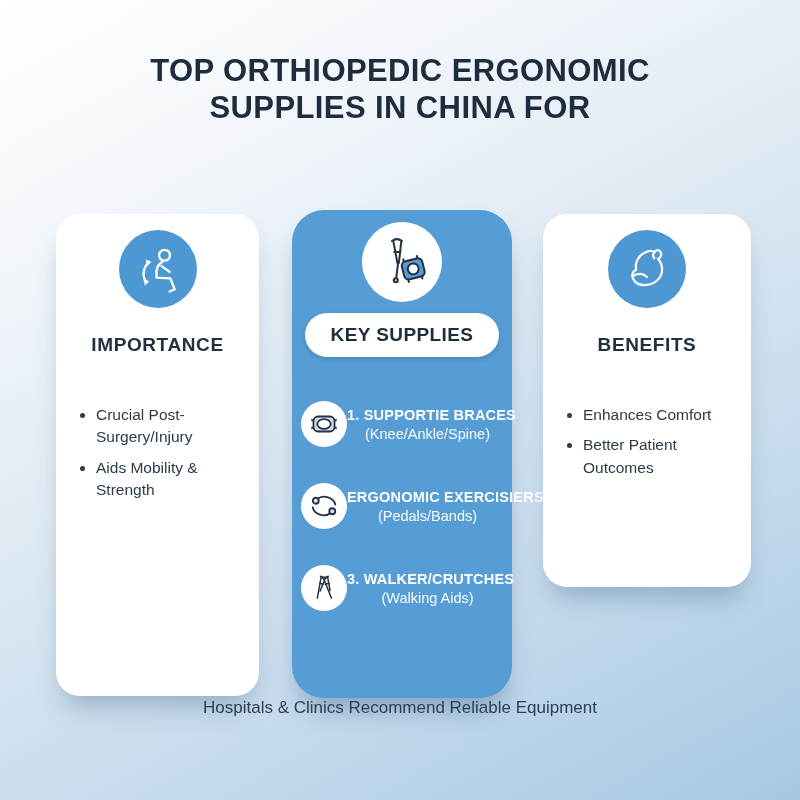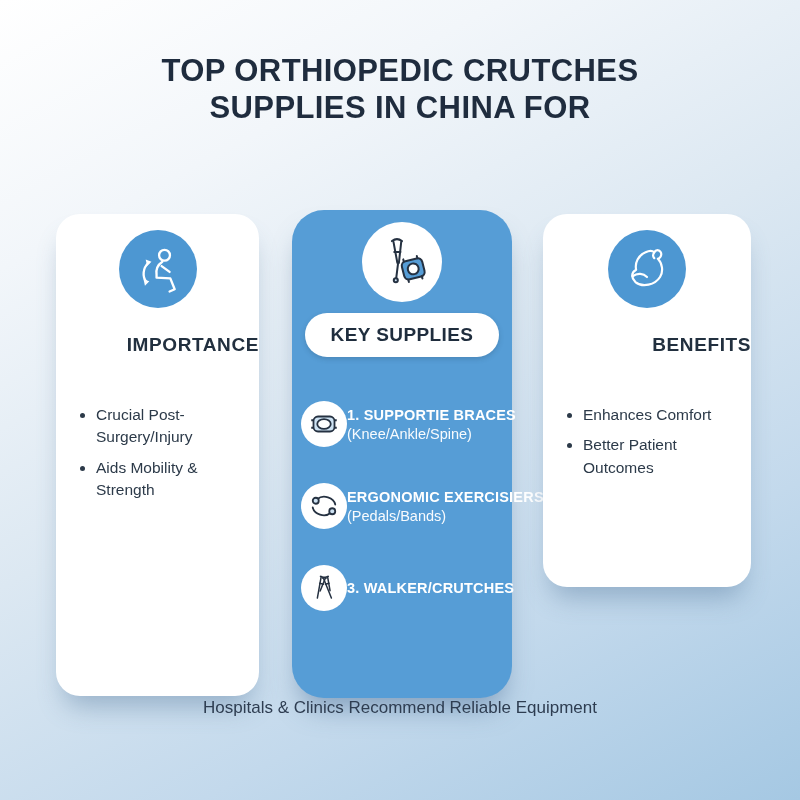--- a/index.html
+++ b/index.html
@@ -28,21 +28,21 @@
   .card-mid{
     left:292px;top:210px;width:220px;height:488px;
     background:#569dd6;border-radius:32px;
     box-shadow:0 18px 26px -8px rgba(70,105,145,0.5);
   }
   .icon-badge{
     width:78px;height:78px;border-radius:50%;background:#4d97d2;
     margin:16px auto 0;display:flex;align-items:center;justify-content:center;
   }
   .card-heading{
-    margin-top:26px;text-align:right;font-weight:bold;
+    margin-top:26px;text-align:center;font-weight:bold;
     font-size:19px;letter-spacing:0.6px;color:#22303f;
   }
   ul.bullets{
     margin:48px 0 0;list-style:disc outside;
     font-size:15.5px;color:#2c3a49;line-height:1.45;
   }
   ul.bullets li{margin-bottom:8px;}
   
   .mid-circle{
     width:80px;height:80px;border-radius:50%;background:#ffffff;
@@ -54,37 +54,37 @@
     text-align:center;font-weight:bold;font-size:19px;
     letter-spacing:0.4px;color:#1f2d3d;
     box-shadow:0 2px 5px rgba(40,70,100,0.25);
   }
   .supply-list{margin-top:44px;display:flex;flex-direction:column;gap:36px;}
   .supply-item{display:flex;align-items:center;padding:0 4px 0 9px;}
   .supply-icon{
     width:46px;height:46px;border-radius:50%;background:#ffffff;flex:none;
     display:flex;align-items:center;justify-content:center;
   }
-  .supply-text{flex:1;color:#ffffff;min-width:0;}
+  .supply-text{flex:1;text-align:center;color:#ffffff;min-width:0;}
   .supply-title{font-weight:bold;font-size:14.5px;letter-spacing:0.2px;white-space:nowrap;}
   .supply-sub{font-size:14.5px;margin-top:3px;color:rgba(255,255,255,0.96);}
   
   .footer{
     position:absolute;left:0;right:0;top:698px;text-align:center;
     font-size:17px;color:#2e3d51;
   }
   svg{display:block;}
 </style>
 </head>
 <body>
 
 <div class="canvas">
 
   <div class="title">
-    <div>TOP ORTHIOPEDIC CRUTCHES</div>
+    <div>TOP ORTHIOPEDIC ERGONOMIC</div>
     <div>SUPPLIES IN CHINA FOR</div>
   </div>
 
   <div class="card white card-left">
     <div class="icon-badge">
       <svg width="58" height="58" viewBox="0 0 80 80" fill="none" stroke="#ffffff" stroke-width="3.2" stroke-linecap="round" stroke-linejoin="round">
         <circle cx="49" cy="21" r="7.5"></circle>
         <path d="M46 30 C40 34 37 41 38 48 L38 52 L57 53 L63 68 L56 71"></path>
         <path d="M45 36 L56 44"></path>
         <path d="M27 31 C19 39 18 50 24 58"></path>
@@ -162,20 +162,21 @@
             <g transform="rotate(-16 30 24)">
               <path d="M26 9 h8"></path>
                 <path d="M27 9 L29 28 L30 38"></path>
                 <path d="M33 9 L31 28"></path>
                 <path d="M27.5 18 h5"></path>
             </g>
           </svg>
         </div>
         <div class="supply-text">
           <div class="supply-title">3. WALKER/CRUTCHES</div>
+          <div class="supply-sub">(Walking Aids)</div>
         </div>
       </div>
 
     </div>
   </div>
 
   <div class="card white card-right">
     <div class="icon-badge">
       <svg width="58" height="58" viewBox="0 0 80 80" fill="none" stroke="#ffffff" stroke-width="3" stroke-linecap="round" stroke-linejoin="round">
         <path d="M24 58 C18 52 18 45 25 41 C23 31 28 21 38 17 C42 15 47 14 50 17 C52 13 57 13 59 17 C61 21 58 25 55 26 C61 32 63 43 58 51 C51 62 34 66 24 58 Z"></path>

